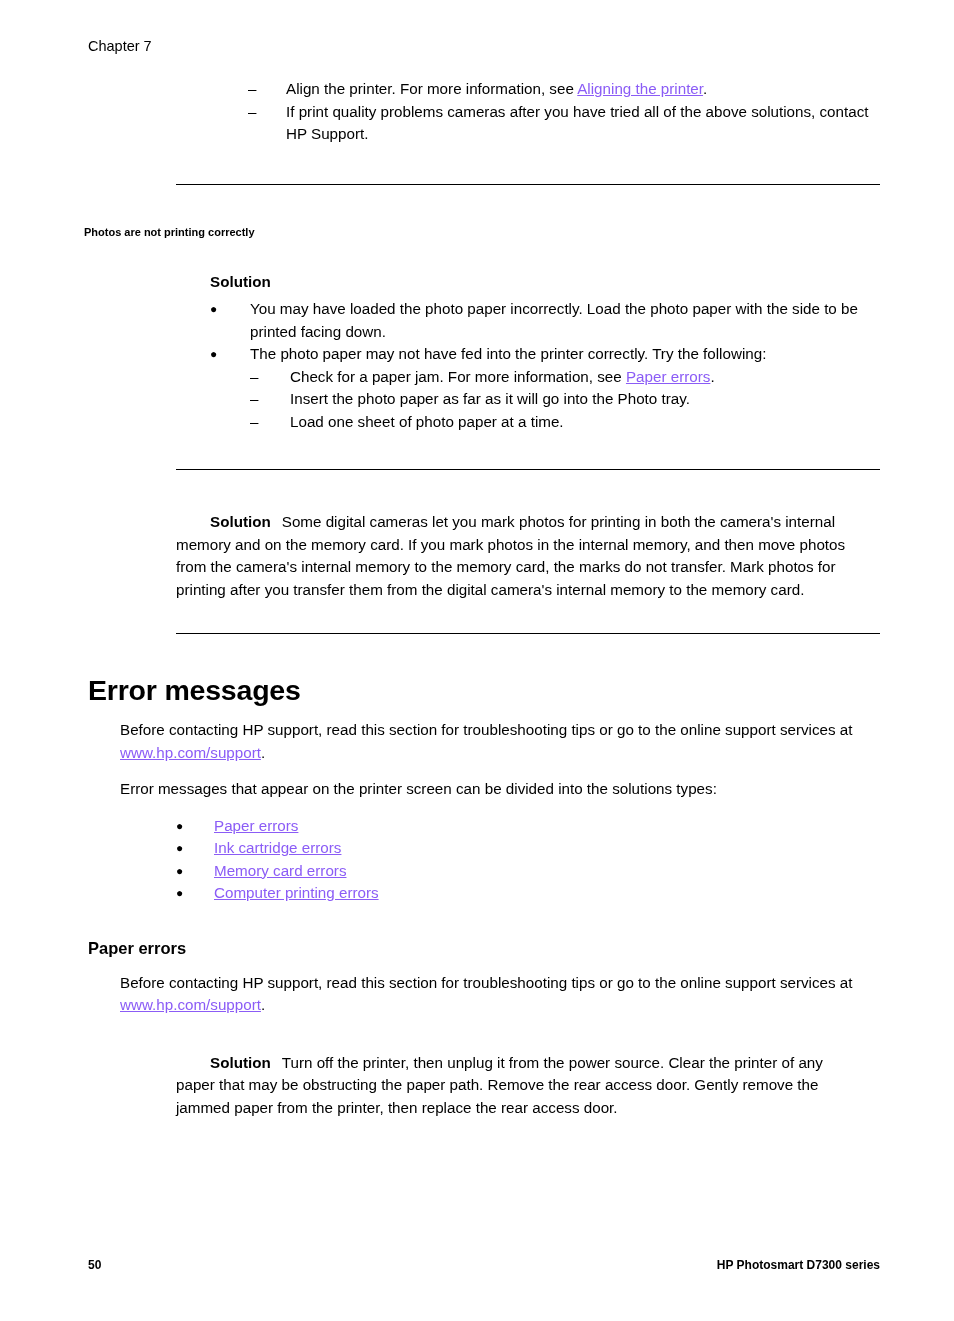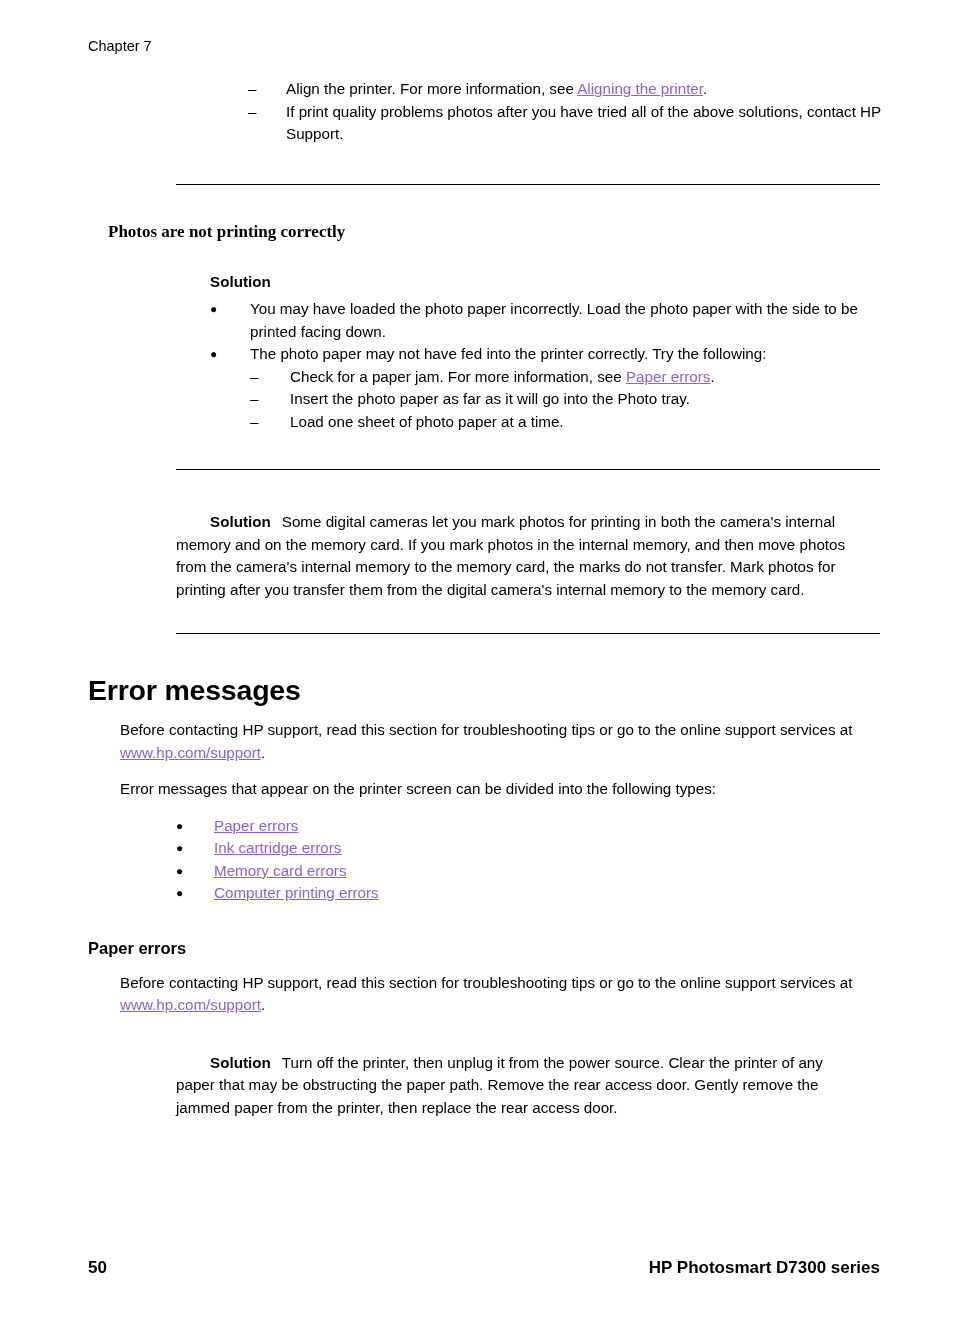--- a/index.html
+++ b/index.html
@@ -77,25 +77,24 @@
     margin-left: 88px;
     letter-spacing: -0.2px;
   }
   .h-section {
     font-size: 16.5px;
     font-weight: bold;
     line-height: 22px;
     margin-left: 88px;
   }
   .h-topic {
-    font-size: 17px;
+    font-size: 11px;
     font-weight: bold;
     line-height: 22px;
-    margin-left: 108px;
-    font-family: Liberation Serif, serif;
+    margin-left: 84px;
   }
   .h-solution {
     font-size: 15.2px;
     font-weight: bold;
     line-height: 22.5px;
     margin-left: 210px;
   }
 
   
   .list {
@@ -173,21 +172,21 @@
 
   
   .footer {
     position: absolute;
     left: 88px;
     right: 74px;
     top: 1258px;
     display: flex;
     justify-content: space-between;
     align-items: flex-end;
-    font-size: 17px;
+    font-size: 12px;
     font-weight: bold;
   }
 
   
   .sp6  { height: 6px; }
   .sp10 { height: 10px; }
   .sp14 { height: 14px; }
   .sp18 { height: 18px; }
   .sp20 { height: 20px; }
   .sp26 { height: 26px; }
@@ -204,21 +203,21 @@
 
     <div class="sp10" style="height:78px"></div>
 
     <ul class="list lvl-dash-top">
       <li class="li-row">
         <span class="marker">–</span>
         <span class="li-text"><span>Align the printer. For more information, see </span><a class="link" href="#">Aligning the printer</a><span>.</span></span>
       </li>
       <li class="li-row">
         <span class="marker">–</span>
-        <span class="li-text">If print quality problems photos after you have tried all of the above solutions, contact HP Support.</span>
+        <span class="li-text">If print quality problems cameras after you have tried all of the above solutions, contact HP Support.</span>
       </li>
     </ul>
 
     <div class="sp26" style="height:30px"></div>
     <hr class="rule">
     <div class="sp26" style="height:28px"></div>
 
     <h3 class="h-topic">Photos are not printing correctly</h3>
 
     <div class="sp30" style="height:28px"></div>
@@ -267,21 +266,21 @@
     <div class="sp26" style="height:31px"></div>
 
     <h1 class="h-major">Error messages</h1>
 
     <div class="sp18" style="height:12px"></div>
 
     <p class="para body-col"><span>Before contacting HP support, read this section for troubleshooting tips or go to the online support services at </span><a class="link" href="#">www.hp.com/support</a><span>.</span></p>
 
     <div class="sp6" style="height:2px"></div>
 
-    <p class="para body-col">Error messages that appear on the printer screen can be divided into the following types:</p>
+    <p class="para body-col">Error messages that appear on the printer screen can be divided into the solutions types:</p>
 
     <div class="sp6" style="height:2px"></div>
 
     <ul class="list lvl-linkbullet">
       <li class="li-row">
         <span class="marker">●</span>
         <a class="li-text link" href="#">Paper errors</a>
       </li>
       <li class="li-row">
         <span class="marker">●</span>

